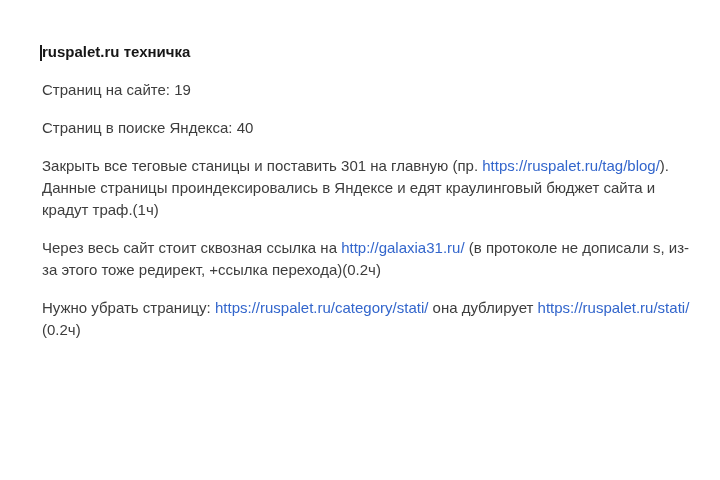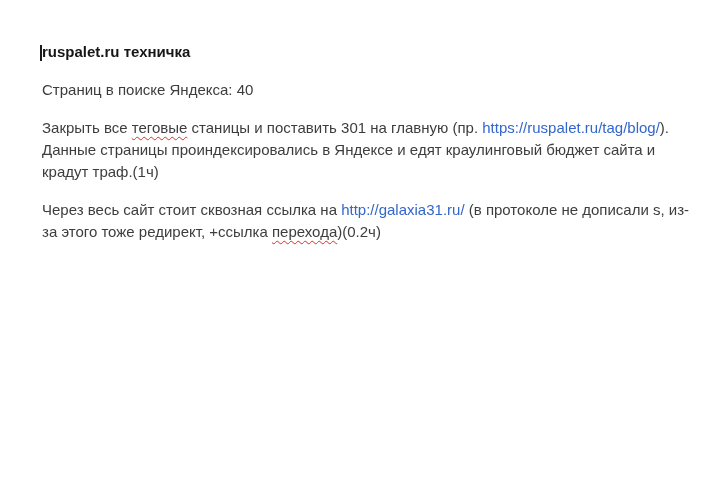--- a/index.html
+++ b/index.html
@@ -32,36 +32,37 @@
     width: 2px;
     height: 16px;
     background: #1b1b1b;
   }
   a.link {
     color: #3366cc;
     text-decoration-thickness: 1px;
     cursor: pointer;
   }
   .misspell {
-    text-decoration: underline;
     text-decoration-style: wavy;
     text-decoration-color: #d93025;
     text-decoration-thickness: 1px;
     text-underline-offset: 3px;
   }
 </style>
 </head>
 <body>
 
 <div class="doc">
   <div class="caret"></div>
 
   <p class="title">ruspalet.ru техничка</p>
 
+  <p>Страниц на сайте: 19</p>
   <p>Страниц в поиске Яндекса: 40</p>
 
   <p><span>Закрыть все </span><span class="misspell">теговые</span><span> станицы и поставить 301 на главную (пр. </span><a class="link">https://ruspalet.ru/tag/blog/</a><span>). Данные страницы проиндексировались в Яндексе и едят краулинговый бюджет сайта и крадут траф.(1ч)</span></p>
 
 
   <p><span>Через весь сайт стоит сквозная ссылка на </span><a class="link">http://galaxia31.ru/</a><span> (в протоколе не дописали s, из-за этого тоже редирект, +ссылка </span><span class="misspell">перехода</span><span>)(0.2ч)</span></p>
 
+  <p><span>Нужно убрать страницу: </span><a class="link">https://ruspalet.ru/category/stati/</a><span> она дублирует </span><a class="link">https://ruspalet.ru/stati/</a><span> (0.2ч)</span></p>
 
 </div>
 
 </body></html>

